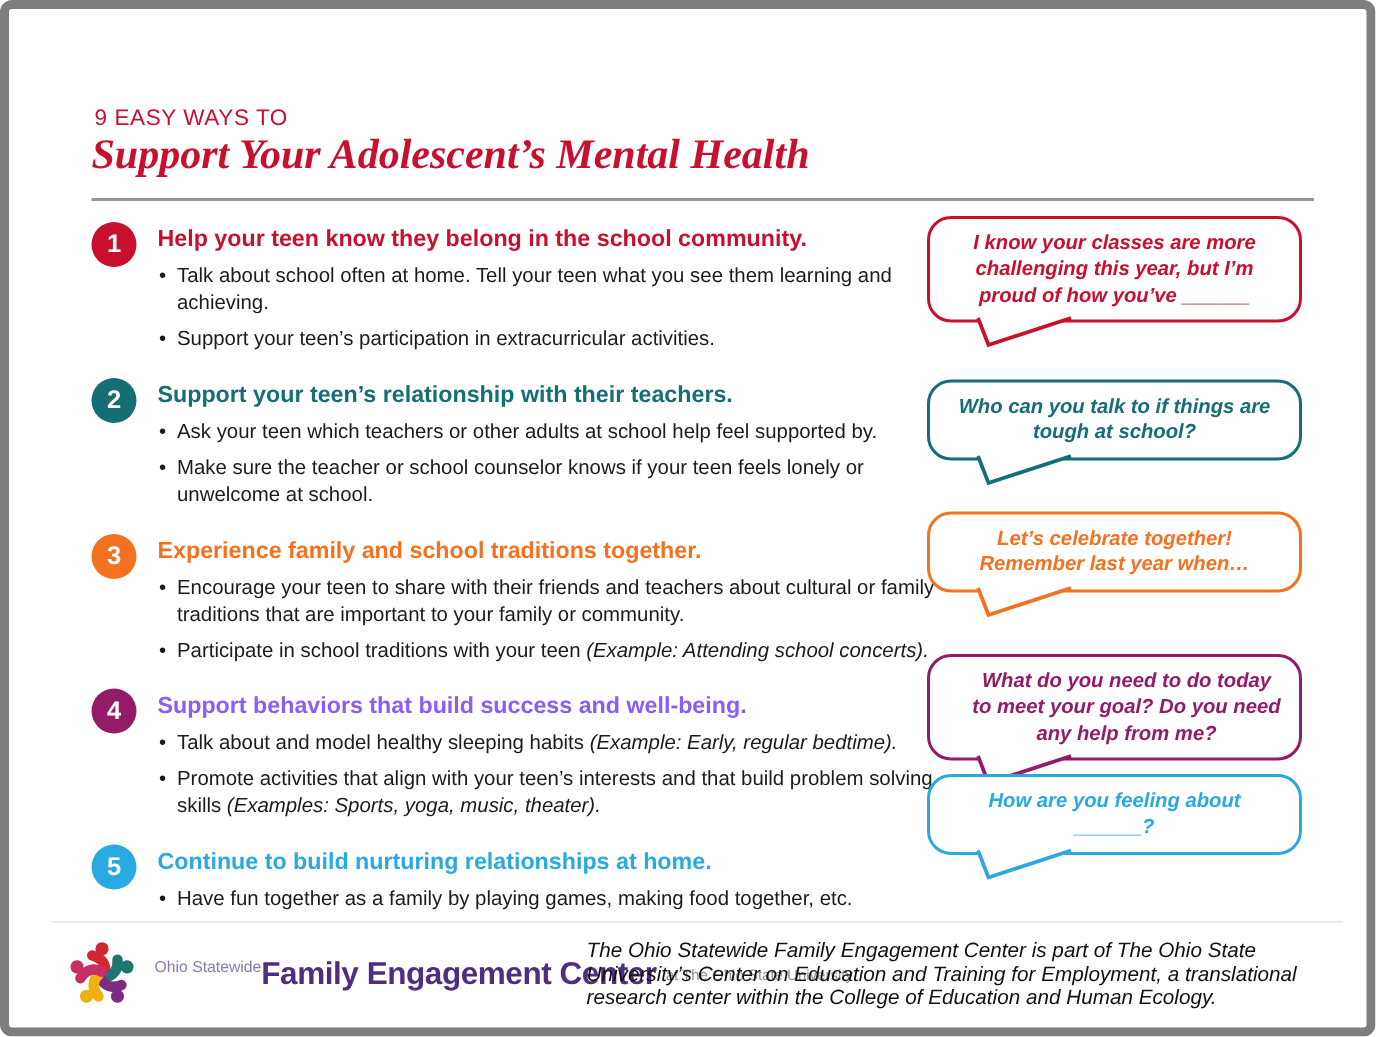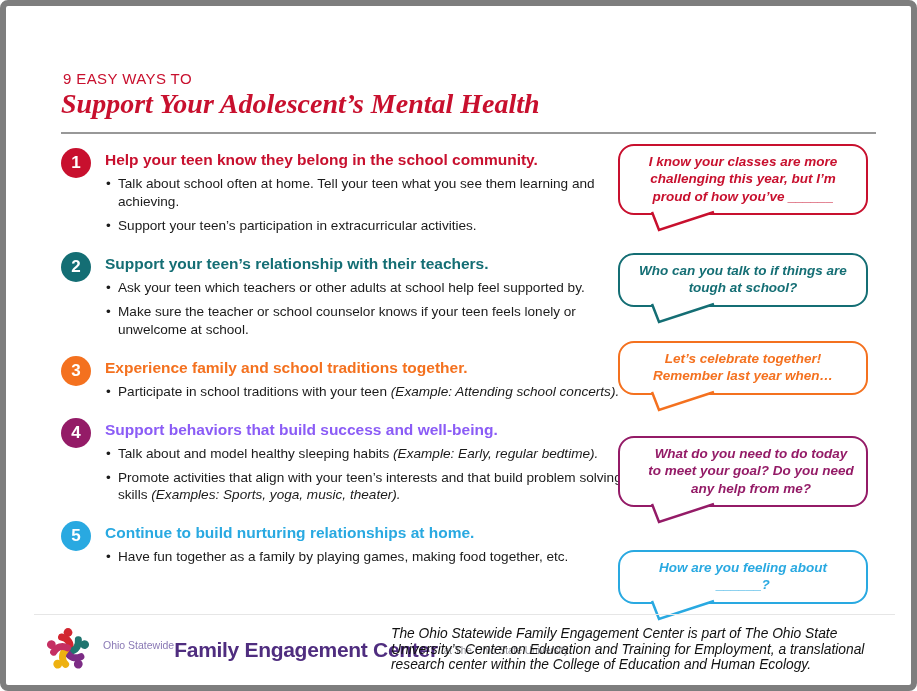--- a/index.html
+++ b/index.html
@@ -28,21 +28,21 @@
   
   .bubbles{position:absolute;left:612px;top:138px;width:250px;height:470px;}
   .bubble{position:absolute;left:0;width:250px;box-sizing:border-box;background:#fff;
         border:2.5px solid;border-radius:16px;padding:7px 12px 8px;text-align:center;
         font-weight:bold;font-style:italic;font-size:13.5px;line-height:1.28;}
   .bubble .tail{position:absolute;left:28px;bottom:-19px;width:70px;height:24px;}
   .bubble:nth-child(1){top:0;}
   .bubble:nth-child(2){top:109px;}
   .bubble:nth-child(3){top:197px;}
   .bubble:nth-child(4){top:292px;}
-  .bubble:nth-child(5){top:406px;font-style:italic;}
+  .bubble:nth-child(5){top:372px;font-style:italic;}
 
   
   .footer-rule{position:absolute;left:28px;top:608px;width:861px;height:1px;background:#e6e6e6;}
   .logo{position:absolute;left:36px;top:618px;display:flex;align-items:center;gap:7px;}
   .logo-text{display:flex;}
   .logo-line1{font-size:10.5px;color:#8a79b5;margin-left:2px;}
   .logo-line2{font-size:21px;font-weight:bold;color:#4f2d7f;letter-spacing:-.3px;line-height:1.05;}
   .logo-line3{display:flex;align-items:center;gap:6px;margin-top:2px;}
   .logo-line3 .rule{flex:1;height:1px;background:#c9c2d6;}
   .logo-line3 .txt{font-size:10px;color:#8f8f98;}
@@ -76,20 +76,21 @@
             <li><span>Ask your teen which teachers or other adults at school help feel supported by.</span></li>
             <li><span>Make sure the teacher or school counselor knows if your teen feels lonely or unwelcome at school.</span></li>
           </ul>
         </div>
       </div>
       <div class="step">
         <div class="badge" style="background: rgb(244, 113, 31);">3</div>
         <div class="step-body">
           <h3 class="step-heading" style="color: rgb(244, 113, 31);">Experience family and school traditions together.</h3>
           <ul>
+            <li><span>Encourage your teen to share with their friends and teachers about cultural or family traditions that are important to your family or community.</span></li>
             <li><span>Participate in school traditions with your teen </span><em>(Example: Attending school concerts).</em></li>
           </ul>
         </div>
       </div>
       <div class="step">
         <div class="badge" style="background: rgb(148, 27, 103);">4</div>
         <div class="step-body">
           <h3 class="step-heading" style="color: #8b5cf6;">Support behaviors that build success and well-being.</h3>
           <ul>
             <li><span>Talk about and model healthy sleeping habits </span><em>(Example: Early, regular bedtime).</em></li>

